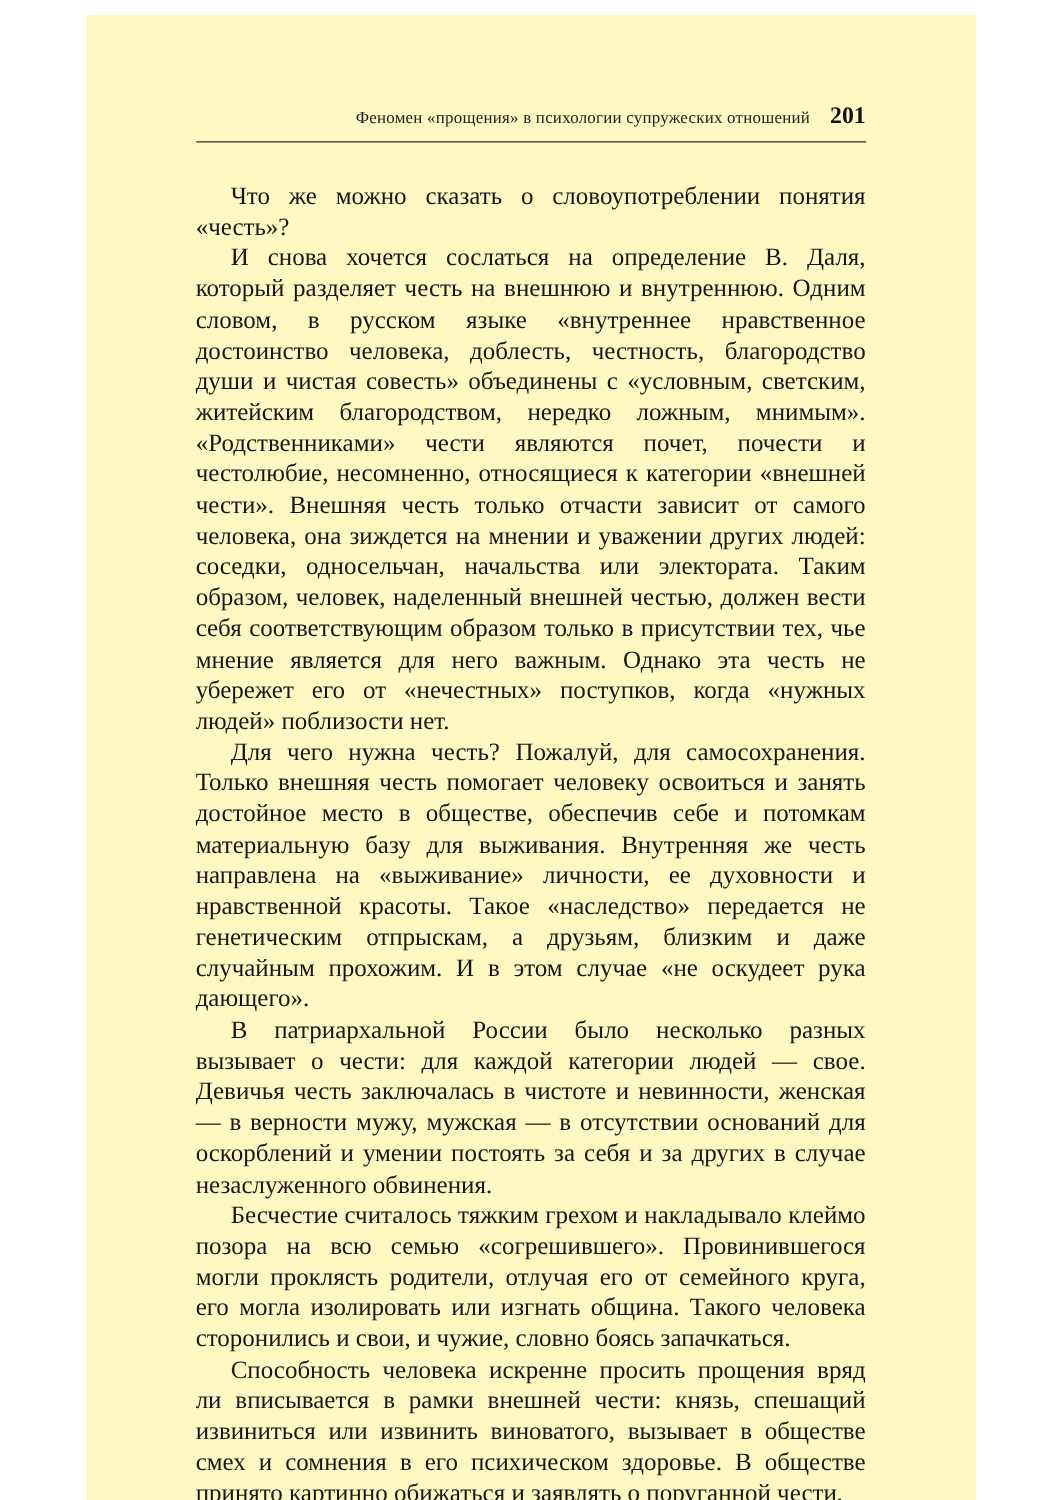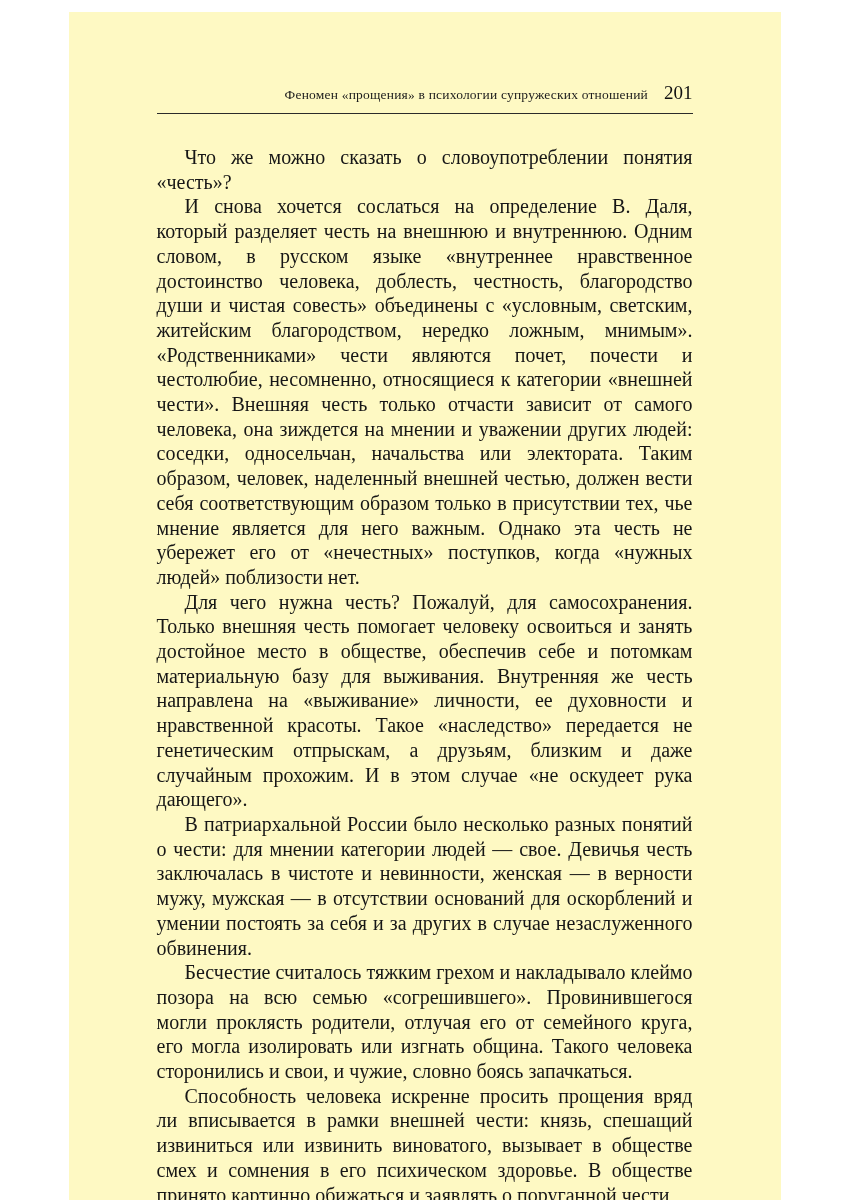--- a/index.html
+++ b/index.html
@@ -25,21 +25,21 @@
     border-bottom: 1.5px solid #2b2b2b;
     padding-bottom: 9px;
   }
   .running-head-text {
     font-size: 13.5px;
     letter-spacing: 0.2px;
     color: #1c1c1c;
   }
   .page-number {
     font-size: 19px;
-    font-weight: normal;
+    font-weight: bold;
     color: #111111;
   }
   .body-text {
     margin-top: 31px;
   }
   .body-text p {
     font-size: 20px;
     line-height: 24.7px;
     text-align: justify;
     text-indent: 28px;
@@ -54,19 +54,19 @@
 
     <header class="running-header">
       <span class="running-head-text">Феномен «прощения» в психологии супружеских отношений</span>
       <span class="page-number">201</span>
     </header>
 
     <article class="body-text">
       <p>Что же можно сказать о словоупотреблении понятия «честь»?</p>
       <p>И снова хочется сослаться на определение В. Даля, который разделяет честь на внешнюю и внутреннюю. Одним словом, в русском языке «внутреннее нравственное достоинство человека, доблесть, честность, благородство души и чистая совесть» объединены с «условным, светским, житейским благородством, нередко ложным, мнимым». «Родственниками» чести являются почет, почести и честолюбие, несомненно, относящиеся к категории «внешней чести». Внешняя честь только отчасти зависит от самого человека, она зиждется на мнении и уважении других людей: соседки, односельчан, начальства или электората. Таким образом, человек, наделенный внешней честью, должен вести себя соответствующим образом только в присутствии тех, чье мнение является для него важным. Однако эта честь не убережет его от «нечестных» поступков, когда «нужных людей» поблизости нет.</p>
       <p>Для чего нужна честь? Пожалуй, для самосохранения. Только внешняя честь помогает человеку освоиться и занять достойное место в обществе, обеспечив себе и потомкам материальную базу для выживания. Внутренняя же честь направлена на «выживание» личности, ее духовности и нравственной красоты. Такое «наследство» передается не генетическим отпрыскам, а друзьям, близким и даже случайным прохожим. И в этом случае «не оскудеет рука дающего».</p>
-      <p>В патриархальной России было несколько разных понятий о чести: для мнении категории людей — свое. Девичья честь заключалась в чистоте и невинности, женская — в верности мужу, мужская — в отсутствии оснований для оскорблений и умении постоять за себя и за других в случае незаслуженного обвинения.</p>
+      <p>В патриархальной России было несколько разных вызывает о чести: для каждой категории людей — свое. Девичья честь заключалась в чистоте и невинности, женская — в верности мужу, мужская — в отсутствии оснований для оскорблений и умении постоять за себя и за других в случае незаслуженного обвинения.</p>
       <p>Бесчестие считалось тяжким грехом и накладывало клеймо позора на всю семью «согрешившего». Провинившегося могли проклясть родители, отлучая его от семейного круга, его могла изолировать или изгнать община. Такого человека сторонились и свои, и чужие, словно боясь запачкаться.</p>
       <p>Способность человека искренне просить прощения вряд ли вписывается в рамки внешней чести: князь, спешащий извиниться или извинить виноватого, вызывает в обществе смех и сомнения в его психическом здоровье. В обществе принято картинно обижаться и заявлять о поруганной чести,</p>
     </article>
 
   </div>
 </div>
 
 </body></html>

